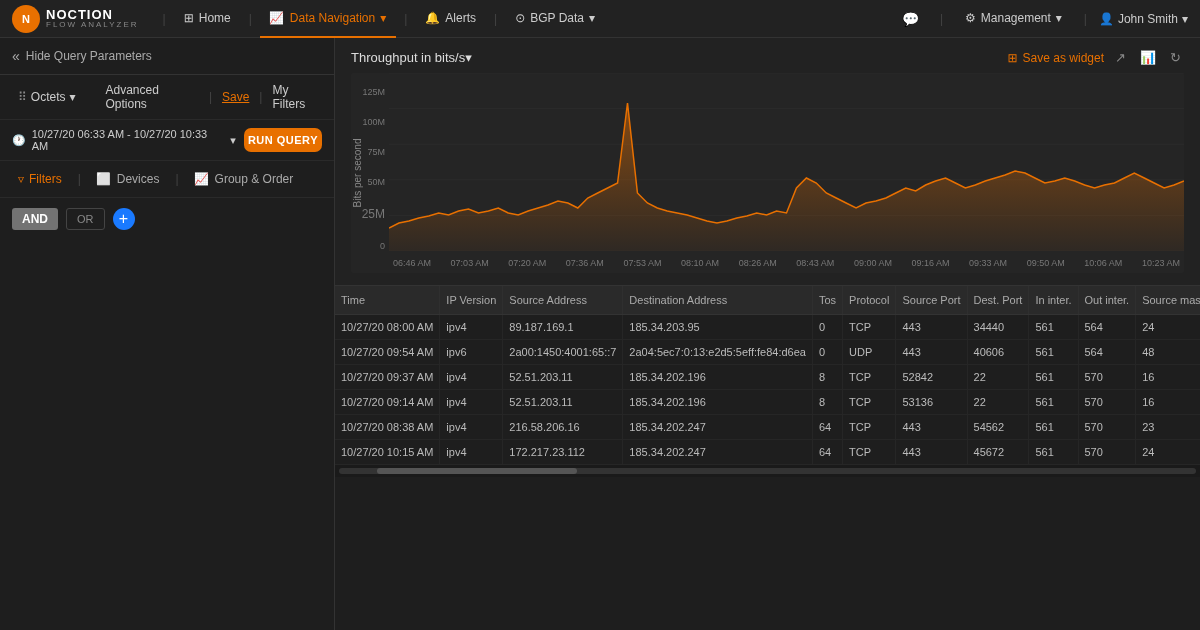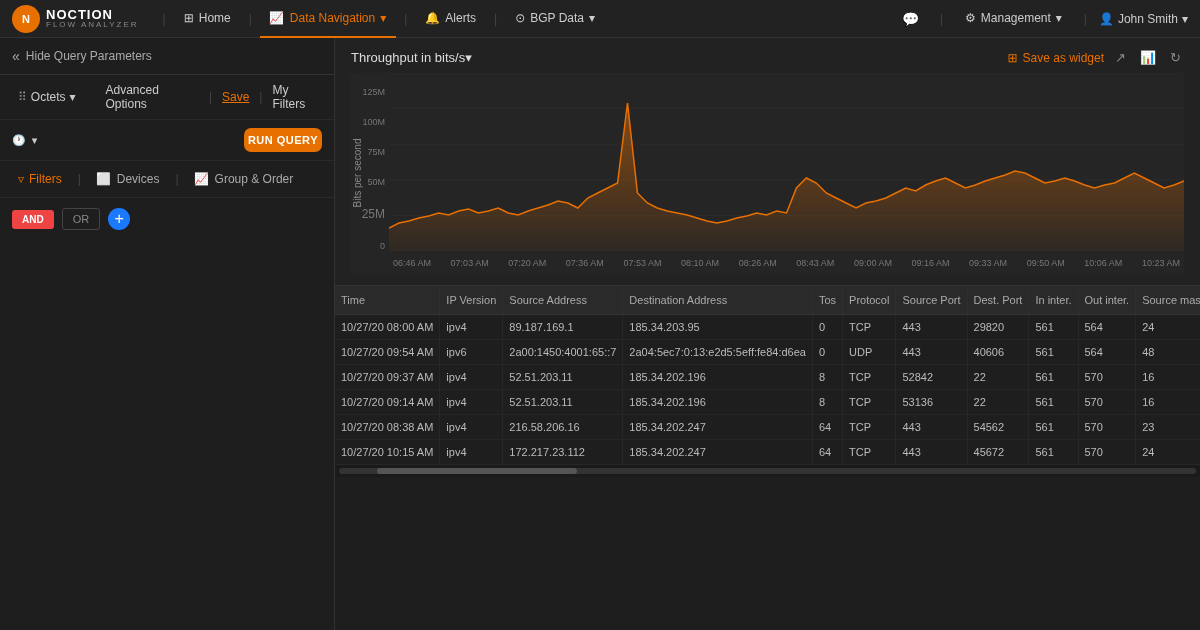--- a/index.html
+++ b/index.html
@@ -87,22 +87,22 @@
     .filter-tab {
       display: flex; align-items: center; gap: 5px; color: #e87000;
       font-size: 12px; cursor: pointer; padding: 3px 6px;
     }
     .filter-tab-inactive { color: #aaa; }
 
     .and-or-row {
       display: flex; align-items: center; gap: 8px; padding: 10px 12px;
     }
     .and-btn {
-      background: #ef4444; color: #fff; border: none;
-      padding: 4px 10px; border-radius: 3px; font-size: 10px; cursor: pointer; font-weight: bold;
+      background: #737373; color: #fff; border: none;
+      padding: 4px 10px; border-radius: 3px; font-size: 12px; cursor: pointer; font-weight: bold;
     }
     .or-btn {
       background: transparent; color: #888; border: 1px solid #444;
       padding: 4px 10px; border-radius: 3px; font-size: 11px; cursor: pointer;
     }
     .add-circle {
       width: 22px; height: 22px; background: #1a7aff; border-radius: 50%;
       display: flex; align-items: center; justify-content: center;
       color: #fff; font-size: 16px; cursor: pointer; line-height: 1;
     }
@@ -243,20 +243,21 @@
       <a class="advanced-link">Advanced Options</a>
       <span class="pipe-sep">|</span>
       <a class="save-link">Save</a>
       <span class="pipe-sep">|</span>
       <a class="myfilters-link">My Filters</a>
     </div>
 
     <div class="datetime-row">
       <div class="datetime-selector">
         <span>🕐</span>
+        <span>10/27/20 06:33 AM - 10/27/20 10:33 AM</span>
         <span>▾</span>
       </div>
       <button class="run-query-btn">RUN QUERY</button>
     </div>
 
     <div class="filter-row">
       <div class="filter-tab">
         <span>▿</span>
         <span>Filters</span>
       </div>
@@ -373,21 +374,21 @@
         </thead>
         <tbody id="table-body">
         <tr>
               <td>10/27/20 08:00 AM</td>
               <td>ipv4</td>
               <td>89.187.169.1</td>
               <td>185.34.203.95</td>
               <td>0</td>
               <td>TCP</td>
               <td>443</td>
-              <td>29820</td>
+              <td>34440</td>
               <td>561</td>
               <td>564</td>
               <td>24</td>
             </tr>
             <tr>
               <td>10/27/20 09:54 AM</td>
               <td>ipv6</td>
               <td>2a00:1450:4001:65::7</td>
               <td>2a04:5ec7:0:13:e2d5:5eff:fe84:d6ea</td>
               <td>0</td>

